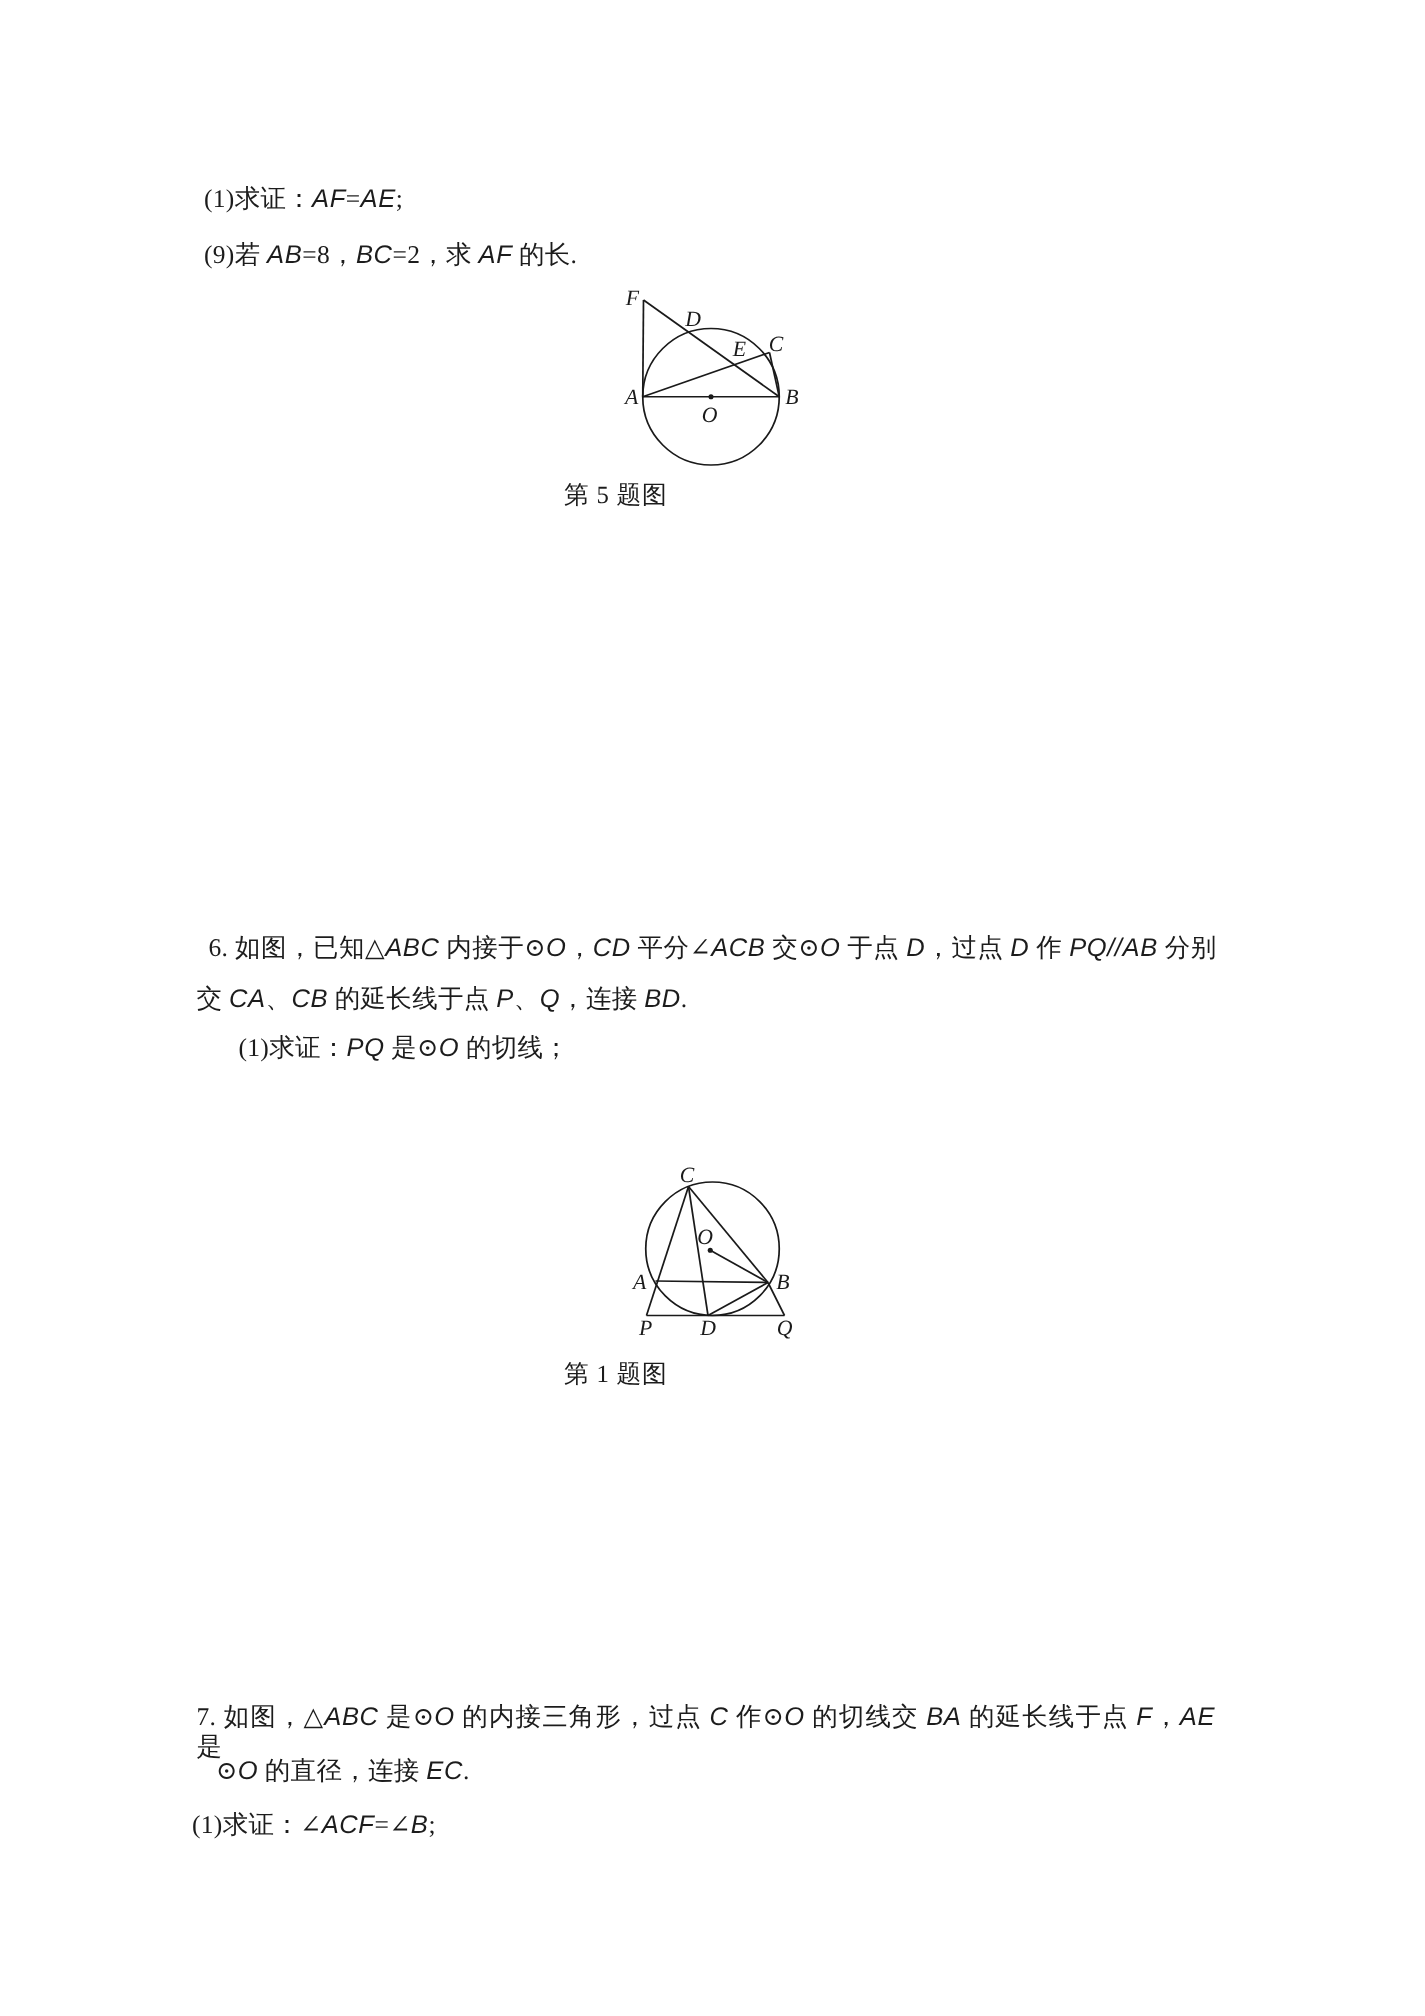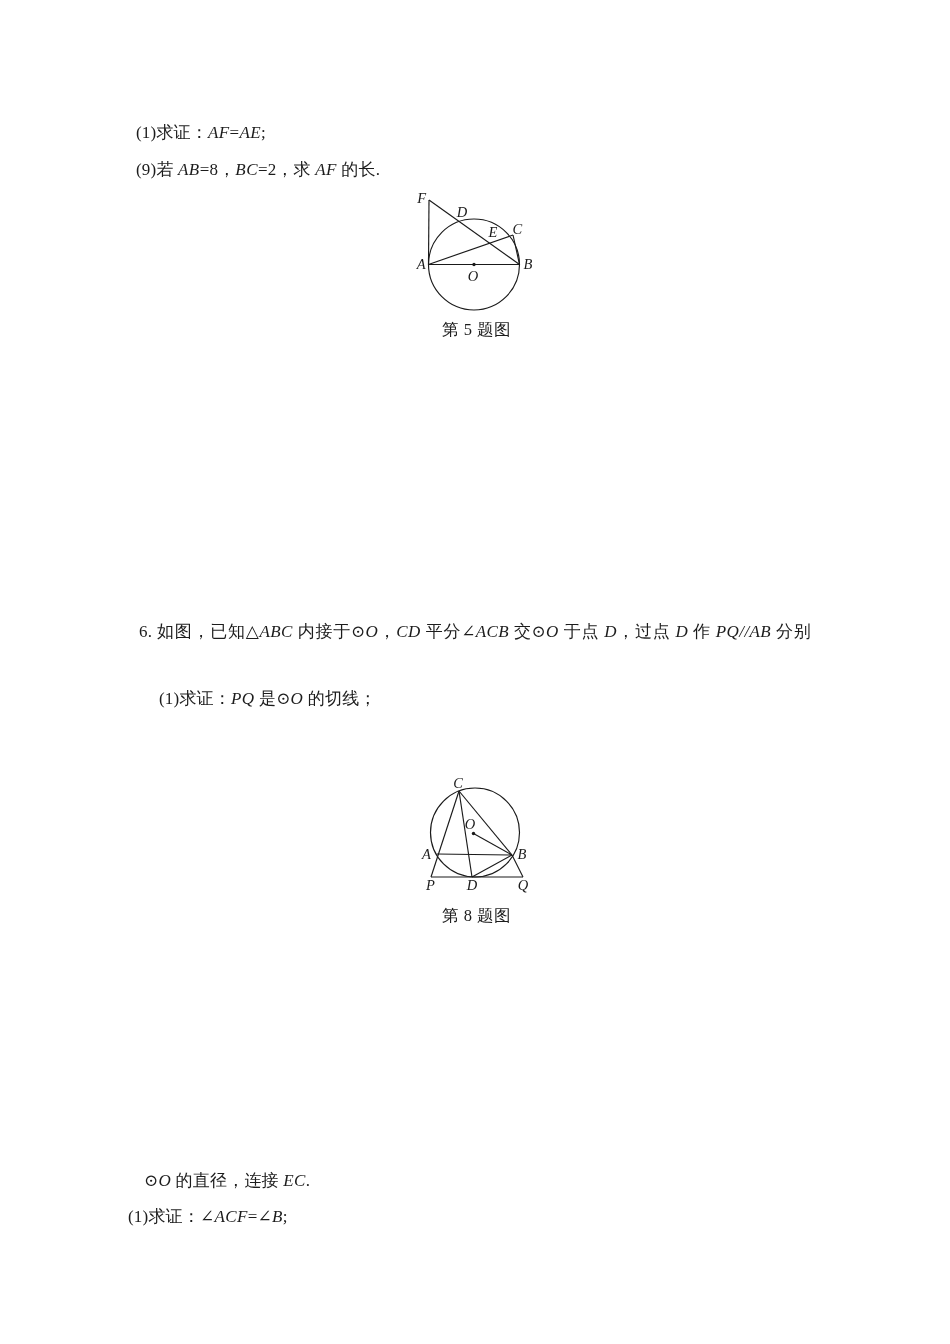--- a/index.html
+++ b/index.html
@@ -19,40 +19,39 @@
     letter-spacing:0.2px;
   }
   .just{
     white-space:normal;
     text-align:justify;
     text-align-last:justify;
     letter-spacing:0.2px;
   }
   .it{
     font-style:italic;
-    font-family:Liberation Serif, serif;
+    font-family:Liberation Sans, sans-serif;
     letter-spacing:0.4px;
   }
   .frac{
     display:inline-flex;
     flex-direction:column;
     align-items:center;
     vertical-align:middle;
     font-size:13.5px;
     line-height:1.15;
     margin:0 2px;
     position:relative;
     top:-1px;
   }
   .frac .num{border-bottom:1.2px solid currentColor;padding:0 2px;}
   .frac .den{padding:0 2px;}
   .caption{
     position:absolute;
     width:201px;
-    text-align:center;
     font-size:16.5px;
     line-height:19px;
     letter-spacing:0.5px;
   }
   .fig{position:absolute;}
   .fig line, .fig circle.outline{stroke:#1a1a1a;stroke-width:1.15;fill:none;}
   .fig text{
     font-family:"Liberation Serif","DejaVu Serif",serif;
     font-style:italic;
     font-size:14.5px;
@@ -79,20 +78,21 @@
     <text x="82" y="37" text-anchor="middle">D</text>
     <text x="113" y="57" text-anchor="middle">E</text>
     <text x="132.5" y="54" text-anchor="start">C</text>
     <text x="45.5" y="89" text-anchor="end">A</text>
     <text x="143.5" y="89" text-anchor="start">B</text>
     <text x="93" y="101" text-anchor="middle">O</text>
   </svg>
   <div class="caption" style="left:376px;top:320px;">第 5 题图</div>
 
   <div class="line just" style="left:139px;top:622px;width:672px;"><span>6. 如图，已知△</span><span class="it">ABC</span><span> 内接于⊙</span><span class="it">O</span><span>，</span><span class="it">CD</span><span> 平分∠</span><span class="it">ACB</span><span> 交⊙</span><span class="it">O</span><span> 于点 </span><span class="it">D</span><span>，过点 </span><span class="it">D</span><span> 作 </span><span class="it">PQ</span><span class="it">//</span><span class="it">AB</span><span> 分别</span></div>
+  <div class="line" style="left:131px;top:656px;"><span>交 </span><span class="it">CA</span><span>、</span><span class="it">CB</span><span> 的延长线于点 </span><span class="it">P</span><span>、</span><span class="it">Q</span><span>，连接 </span><span class="it">BD</span><span>.</span></div>
   <div class="line" style="left:131px;top:689px;margin-left:28px;"><span>(1)求证：</span><span class="it">PQ</span><span> 是⊙</span><span class="it">O</span><span> 的切线；</span></div>
 
   <svg class="fig" style="left:410px;top:775px;" width="140" height="122" viewBox="0 0 140 122">
     <circle class="outline" cx="65" cy="57.5" r="44.5"></circle>
     <line x1="21" y1="102" x2="113" y2="102"></line>
     <line x1="49" y1="16" x2="21" y2="102"></line>
     <line x1="49" y1="16" x2="102" y2="80"></line>
     <line x1="102" y1="80" x2="113" y2="102"></line>
     <line x1="49" y1="16" x2="62" y2="102"></line>
     <line x1="27" y1="79" x2="102" y2="80"></line>
@@ -100,18 +100,19 @@
     <line x1="102" y1="80" x2="62" y2="102"></line>
     <circle cx="63.5" cy="58.5" r="1.7" fill="#1a1a1a"></circle>
     <text x="48" y="13" text-anchor="middle">C</text>
     <text x="60" y="54" text-anchor="middle">O</text>
     <text x="12" y="84" text-anchor="start">A</text>
     <text x="107.5" y="84" text-anchor="start">B</text>
     <text x="20.5" y="115" text-anchor="middle">P</text>
     <text x="62" y="115" text-anchor="middle">D</text>
     <text x="113" y="115" text-anchor="middle">Q</text>
   </svg>
-  <div class="caption" style="left:376px;top:906px;">第 8 题图</div>
+  <div class="caption" style="left:376px;top:906px;">第 1 题图</div>
 
+  <div class="line just" style="left:131px;top:1135px;width:679px;"><span>7. 如图，△</span><span class="it">ABC</span><span> 是⊙</span><span class="it">O</span><span> 的内接三角形，过点 </span><span class="it">C</span><span> 作⊙</span><span class="it">O</span><span> 的切线交 </span><span class="it">BA</span><span> 的延长线于点 </span><span class="it">F</span><span>，</span><span class="it">AE</span><span> 是</span></div>
   <div class="line" style="left:144px;top:1171px;"><span>⊙</span><span class="it">O</span><span> 的直径，连接 </span><span class="it">EC</span><span>.</span></div>
   <div class="line" style="left:128px;top:1207px;"><span>(1)求证：∠</span><span class="it">ACF</span><span>=∠</span><span class="it">B</span><span>;</span></div>
 
 </div>
 
 </body></html>

